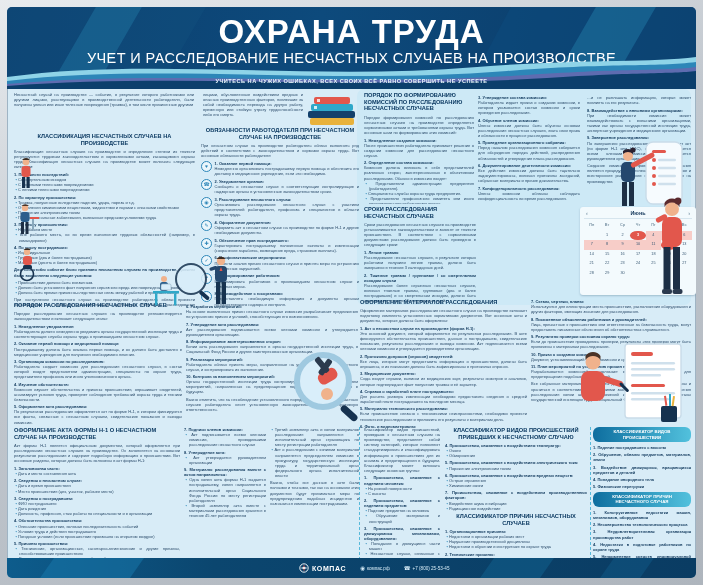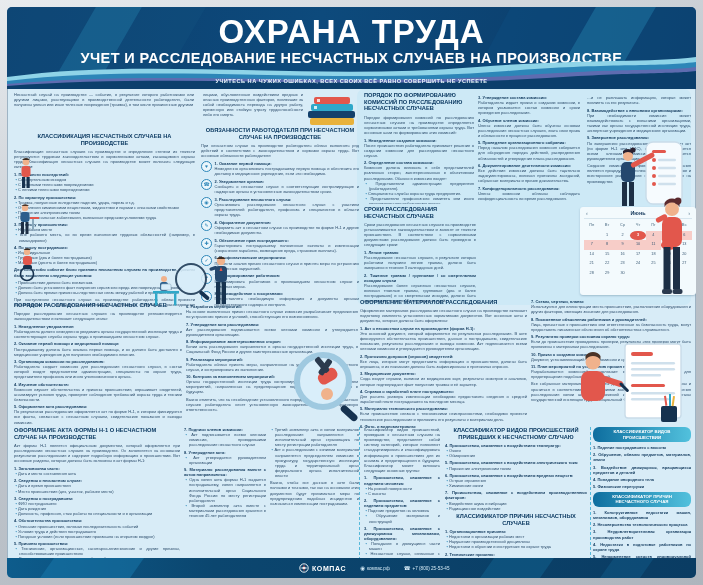--- a/index.html
+++ b/index.html
@@ -4,21 +4,21 @@
 <style>
   html,body{margin:0;padding:0;}
   #stage{position:relative;width:703px;height:585px;background:#c6cbd2;font-family:"Liberation Sans",sans-serif;overflow:hidden;}
   #frame{position:absolute;inset:0;background:linear-gradient(160deg,#e8ebee 0%,#c2c8cf 40%,#aeb5bd 100%);}
   #poster{position:absolute;left:7px;top:7px;width:689px;height:571px;background:#d8ecf7;border-radius:5px;overflow:hidden;box-shadow:inset 0 0 0 1px #9fb4c4;}
 
   
   #header{position:absolute;left:0;top:0;width:689px;height:82px;background:linear-gradient(100deg,#0c3f6e 0%,#0d4a7c 45%,#0b3a66 100%);overflow:hidden;}
   .hdeco{position:absolute;opacity:.45;}
   #page-title{position:absolute;left:0;top:6px;width:100%;text-align:center;color:#ffffff;font-size:33px;font-weight:bold;letter-spacing:1px;}
-  #page-subtitle{position:absolute;left:0;top:43px;width:100%;text-align:center;color:#ffffff;font-size:14.5px;font-weight:bold;letter-spacing:.4px;}
+  #page-subtitle{position:absolute;left:0;top:43px;width:100%;text-align:center;color:#ffffff;font-size:14.5px;font-weight:normal;letter-spacing:.4px;}
   #waves{position:absolute;left:0;top:44px;width:689px;height:38px;}
   #motto{position:absolute;left:0;top:71px;width:100%;text-align:center;color:#eaf6fc;font-size:5.6px;font-weight:bold;letter-spacing:.5px;z-index:4;}
 
   
   .panel{position:absolute;background:#cde9f6;border-radius:7px;}
   .col{position:absolute;overflow:hidden;color:#2c4c6b;font-size:4px;line-height:1.28;text-align:justify;z-index:2;}
   .blk-h{font-size:5.7px;font-weight:bold;color:#0c3a62;line-height:1.18;margin:0 0 2.5px;text-transform:uppercase;text-align:left;}
   .blk-h.c{text-align:center;}
   .blk-p{margin:0 0 2.5px;}
   .blk-b{font-weight:bold;color:#123a5e;margin:0 0 2px;}

